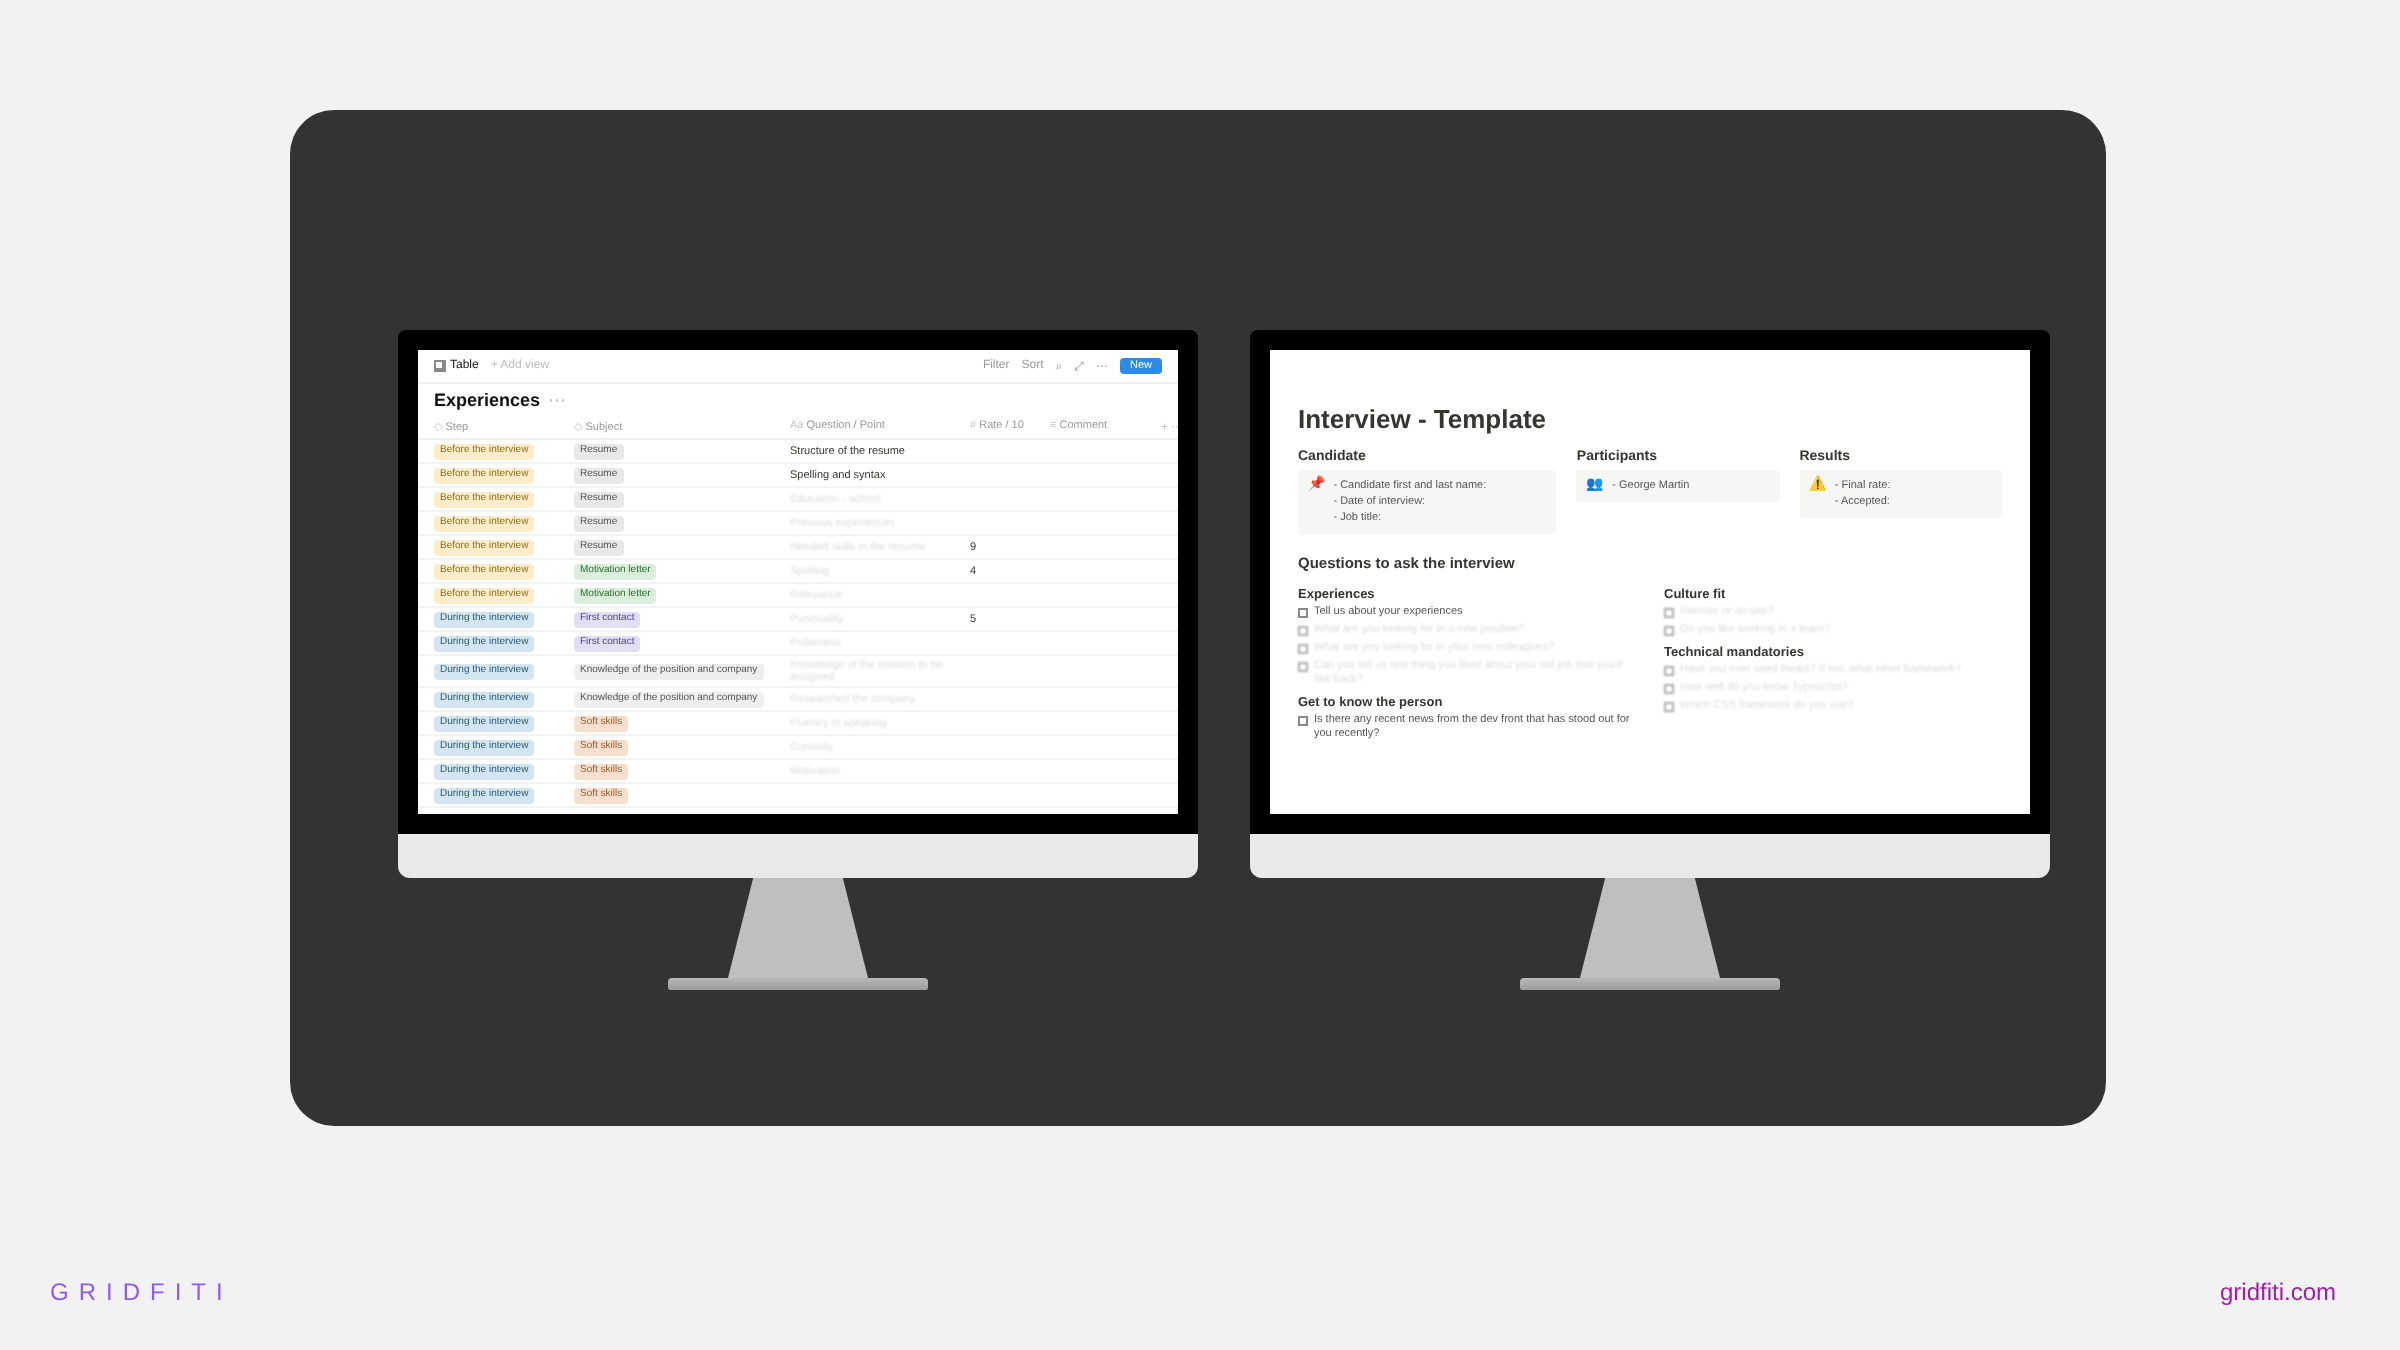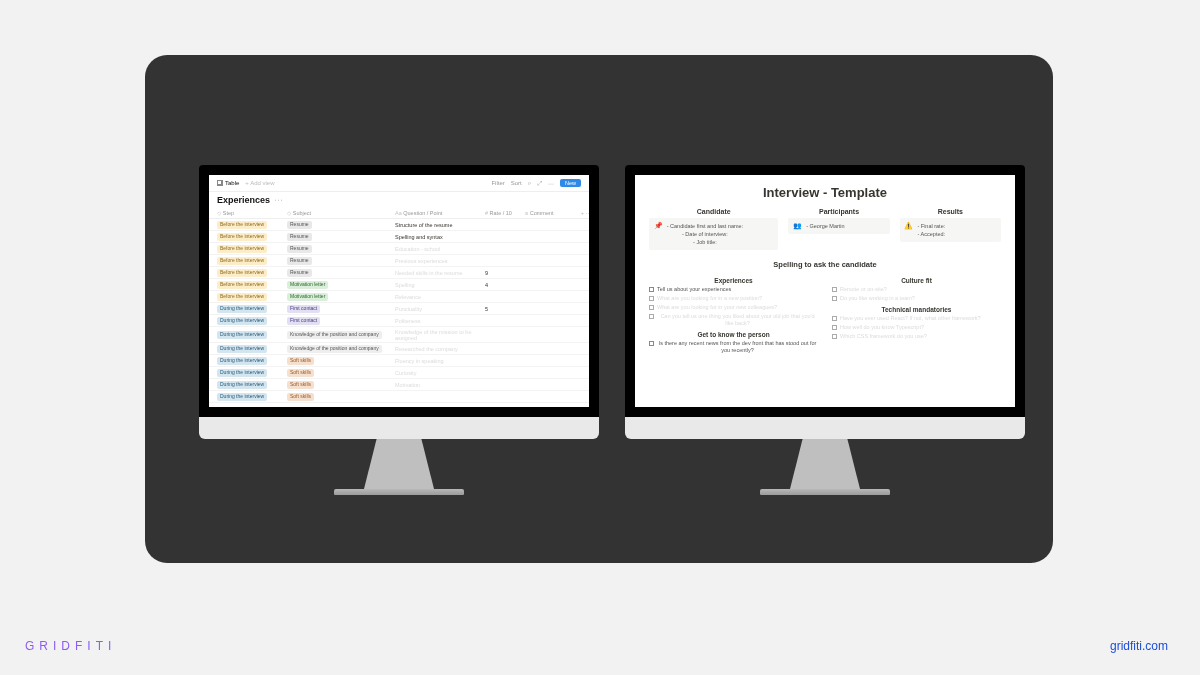--- a/index.html
+++ b/index.html
@@ -120,22 +120,21 @@
     .tag.resume { background: #e8e8e8; color: #555; }
     .tag.motiv { background: #dbeedb; color: #2a6b2a; }
     .tag.first { background: #e1dff1; color: #4a3f8a; }
     .tag.know { background: #eee; color: #555; }
     .tag.soft { background: #f5e0d0; color: #9a5a1f; }
     .blur { color: #ccc; filter: blur(0.6px); opacity: 0.7; }
     .rate { text-align: left; color: #333; }
 
     
     .doc {
-      padding: 10px 14px;
-      text-align: center;
+      padding: 27px 14px;
     }
     .doc-title { font-size: 13px; font-weight: 700; margin-bottom: 8px; }
     .cols3 { display: grid; grid-template-columns: 1.15fr 0.9fr 0.9fr; gap: 10px; }
     .col-h { font-size: 7px; font-weight: 700; margin-bottom: 3px; }
     .callout {
       background: #f6f6f4;
       border-radius: 2px;
       padding: 4px 5px;
       display: flex;
       gap: 4px;
@@ -158,21 +157,21 @@
       font-size: 12px;
       letter-spacing: 5px;
       color: #8b5cf6;
       font-weight: 500;
     }
     .brand-right {
       position: absolute;
       right: 32px;
       bottom: 22px;
       font-size: 12px;
-      color: #1d4ed8;
+      color: #a21caf;
     }
     .grid-ic { display:inline-block; width:6px; height:6px; position:relative; }
     .grid-ic::before { content:""; position:absolute; inset:0; background:
       linear-gradient(#888,#888) 0 2.5px/6px 1px no-repeat,
       linear-gradient(#888,#888) 2.5px 0/1px 6px no-repeat; border:0.5px solid #888;}
   </style>
 </head>
 <body>
 
 <div class="dark-card">
@@ -362,21 +361,21 @@
               <div class="col-h">Results</div>
               <div class="callout">
                 <span class="ic">⚠️</span>
                 <span id="res-lines">
                     <div>- Final rate:</div>
                     <div>- Accepted:</div>
                   </span>
               </div>
             </div>
           </div>
-          <div class="sec-h">Spelling to ask the candidate</div>
+          <div class="sec-h">Questions to ask the interview</div>
           <div class="cols2">
             <div>
               <div class="sub-h">Experiences</div>
               <div id="exp-items">
                   <div class="chk">
                     <span class="box"></span>
                     <span>Tell us about your experiences</span>
                   </div>
                   <div class="chk blurry">
                     <span class="box"></span>

